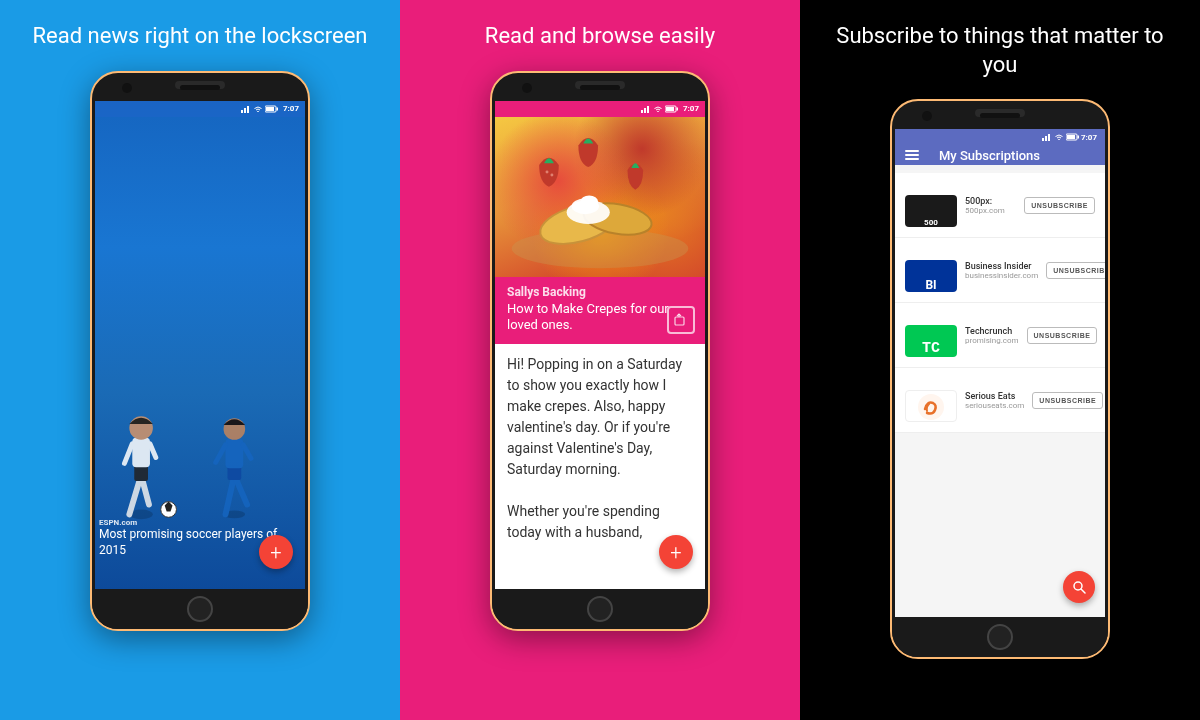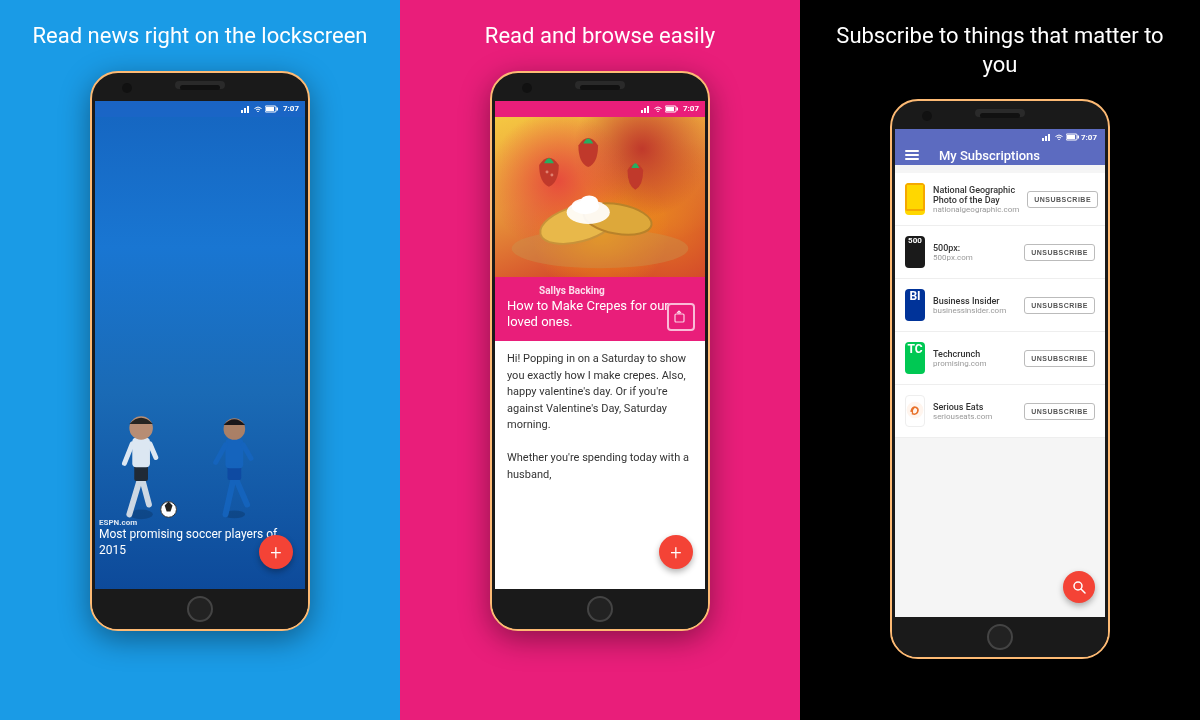--- a/index.html
+++ b/index.html
@@ -212,23 +212,22 @@
       background: linear-gradient(135deg, #f5c842 0%, #e8973a 30%, #d44a2a 60%, #c4382a 100%);
     }
 
     .article-header-card {
       background: #e91e7a;
       padding: 8px 12px 10px;
     }
 
     .article-source {
       color: rgba(255,255,255,0.85);
-      font-size: 10px;
+      font-size: 12px;
       font-weight: bold;
-      margin-left: 32px;
     }
 
     .article-title {
       color: white;
       font-size: 13px;
       font-weight: 400;
       line-height: 1.3;
       margin-top: 2px;
     }
 
@@ -241,21 +240,21 @@
       border: 2px solid rgba(255,255,255,0.7);
       border-radius: 4px;
       display: flex;
       align-items: center;
       justify-content: center;
       color: white;
     }
 
     .article-body {
       padding: 10px 12px;
-      font-size: 11px;
+      font-size: 14px;
       color: #333;
       line-height: 1.5;
     }
 
     
     .subscriptions-screen {
       position: absolute;
       top: 0; left: 0; right: 0; bottom: 0;
       background: #f5f5f5;
       overflow: hidden;
@@ -297,30 +296,31 @@
 
     .sub-item {
       display: flex;
       align-items: center;
       padding: 10px 10px;
       border-bottom: 1px solid #eee;
       gap: 8px;
     }
 
     .sub-logo {
-      width: 20px;
+      width: 52px;
       height: 32px;
       border-radius: 4px;
       flex-shrink: 0;
       display: flex;
-      align-items: flex-start;
+      align-items: flex-end;
       justify-content: center;
       font-size: 9px;
       font-weight: bold;
       overflow: hidden;
+      margin-top: 12px;
     }
 
     .sub-info {
       flex: 1;
     }
 
     .sub-name {
       font-size: 9px;
       font-weight: 500;
       color: #333;
@@ -660,30 +660,20 @@
                 <div class="hamburger-line"></div>
                 <div class="hamburger-line"></div>
                 <div class="hamburger-line"></div>
               </div>
               <span class="subs-title">My Subscriptions</span>
             </div>
           </div>
 
           <div class="subs-list">
 
-            <div class="sub-item">
-              <div class="sub-logo ng-logo">
-                <div style="width:28px;height:28px;background:#FFD700;border:2px solid #f5a800;border-radius:2px;"></div>
-              </div>
-              <div class="sub-info">
-                <div class="sub-name">National Geographic Photo of the Day</div>
-                <div class="sub-url">nationalgeographic.com</div>
-              </div>
-              <button class="unsub-btn">UNSUBSCRIBE</button>
-            </div>
 
             <div class="sub-item">
               <div class="sub-logo px-logo">
                 <span style="font-size:8px;font-weight:bold;color:white;">500</span>
               </div>
               <div class="sub-info">
                 <div class="sub-name">500px:</div>
                 <div class="sub-url">500px.com</div>
               </div>
               <button class="unsub-btn">UNSUBSCRIBE</button>
@@ -695,21 +685,21 @@
               </div>
               <div class="sub-info">
                 <div class="sub-name">Business Insider</div>
                 <div class="sub-url">businessinsider.com</div>
               </div>
               <button class="unsub-btn">UNSUBSCRIBE</button>
             </div>
 
             <div class="sub-item">
               <div class="sub-logo tc-logo">
-                <span style="font-size:12px;font-weight:bold;color:white;">TC</span>
+                <span style="font-size:15px;font-weight:bold;color:white;font-family:Liberation Mono, monospace;">TC</span>
               </div>
               <div class="sub-info">
                 <div class="sub-name">Techcrunch</div>
                 <div class="sub-url">promising.com</div>
               </div>
               <button class="unsub-btn">UNSUBSCRIBE</button>
             </div>
 
             <div class="sub-item">
               <div class="sub-logo se-logo">

